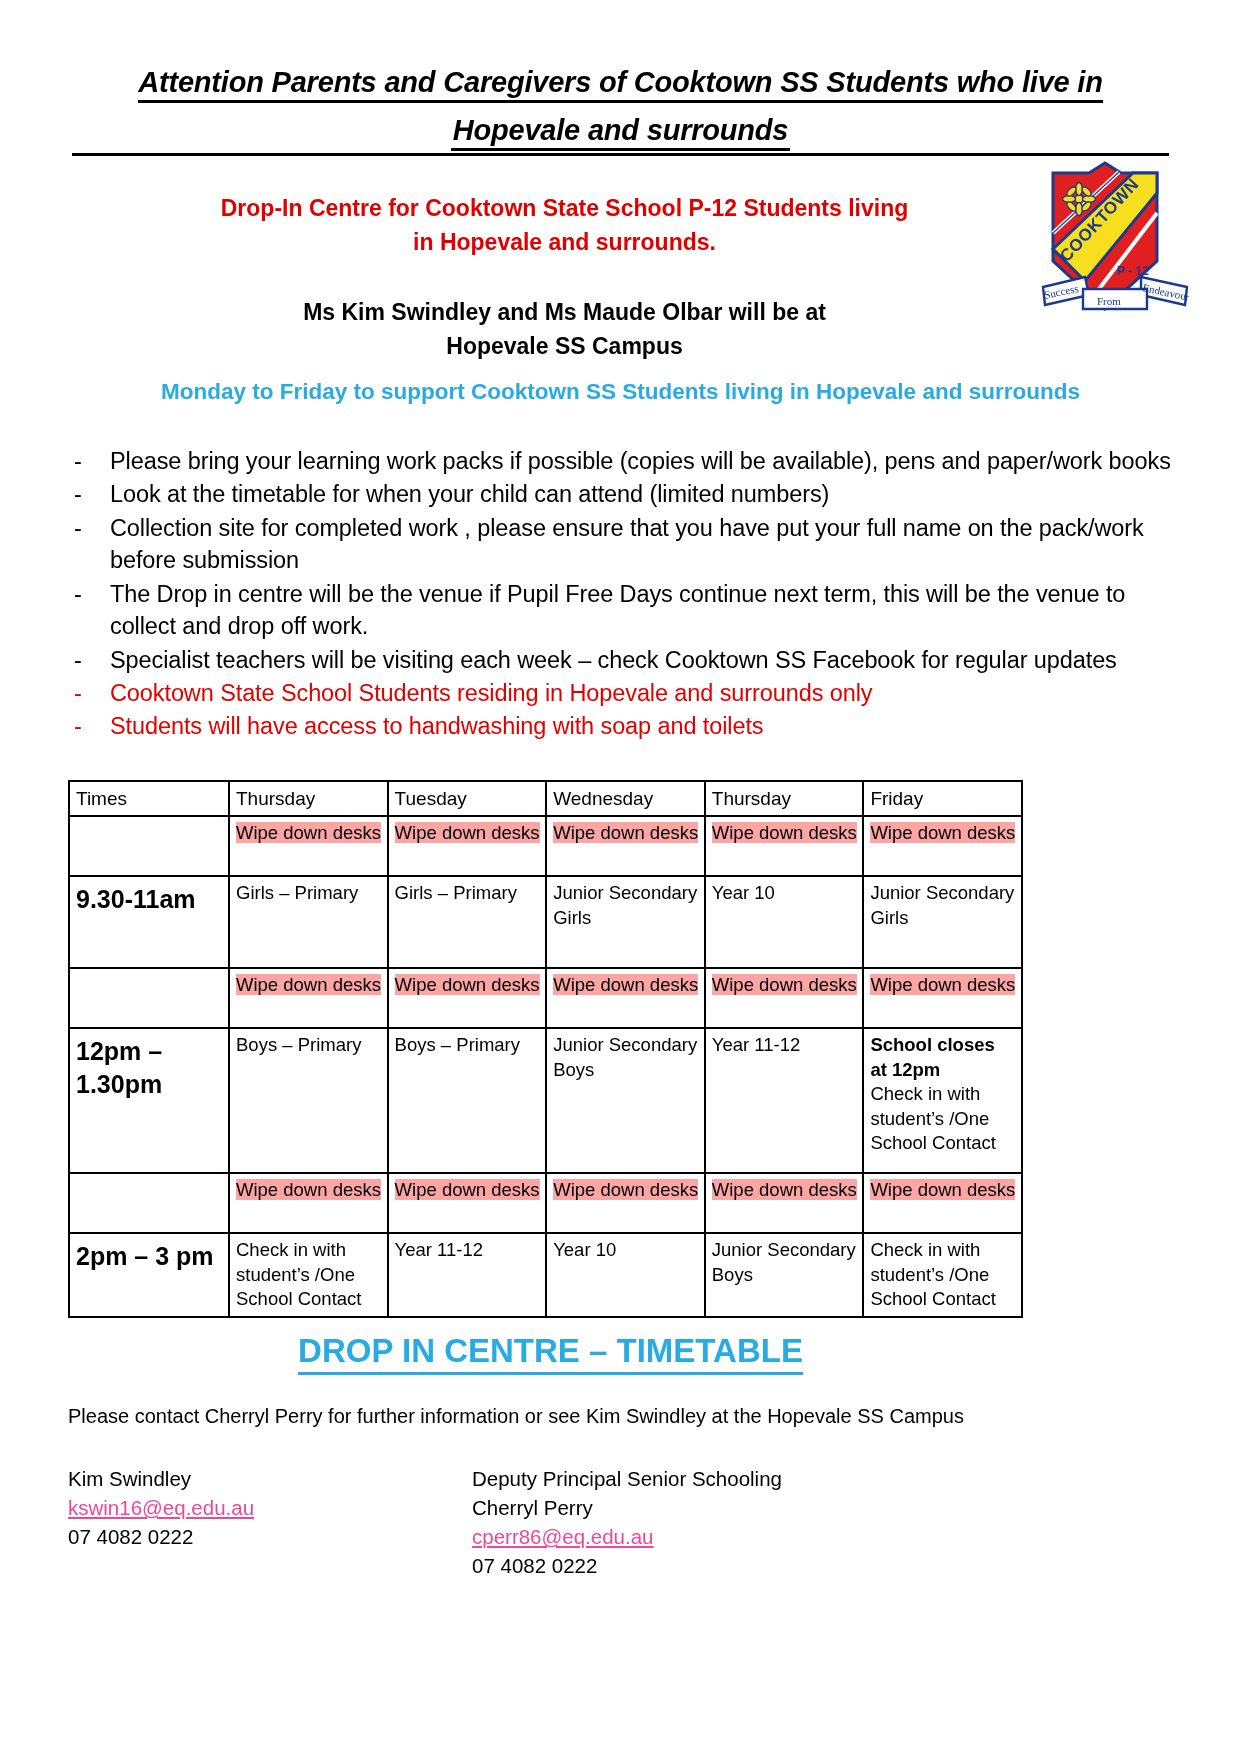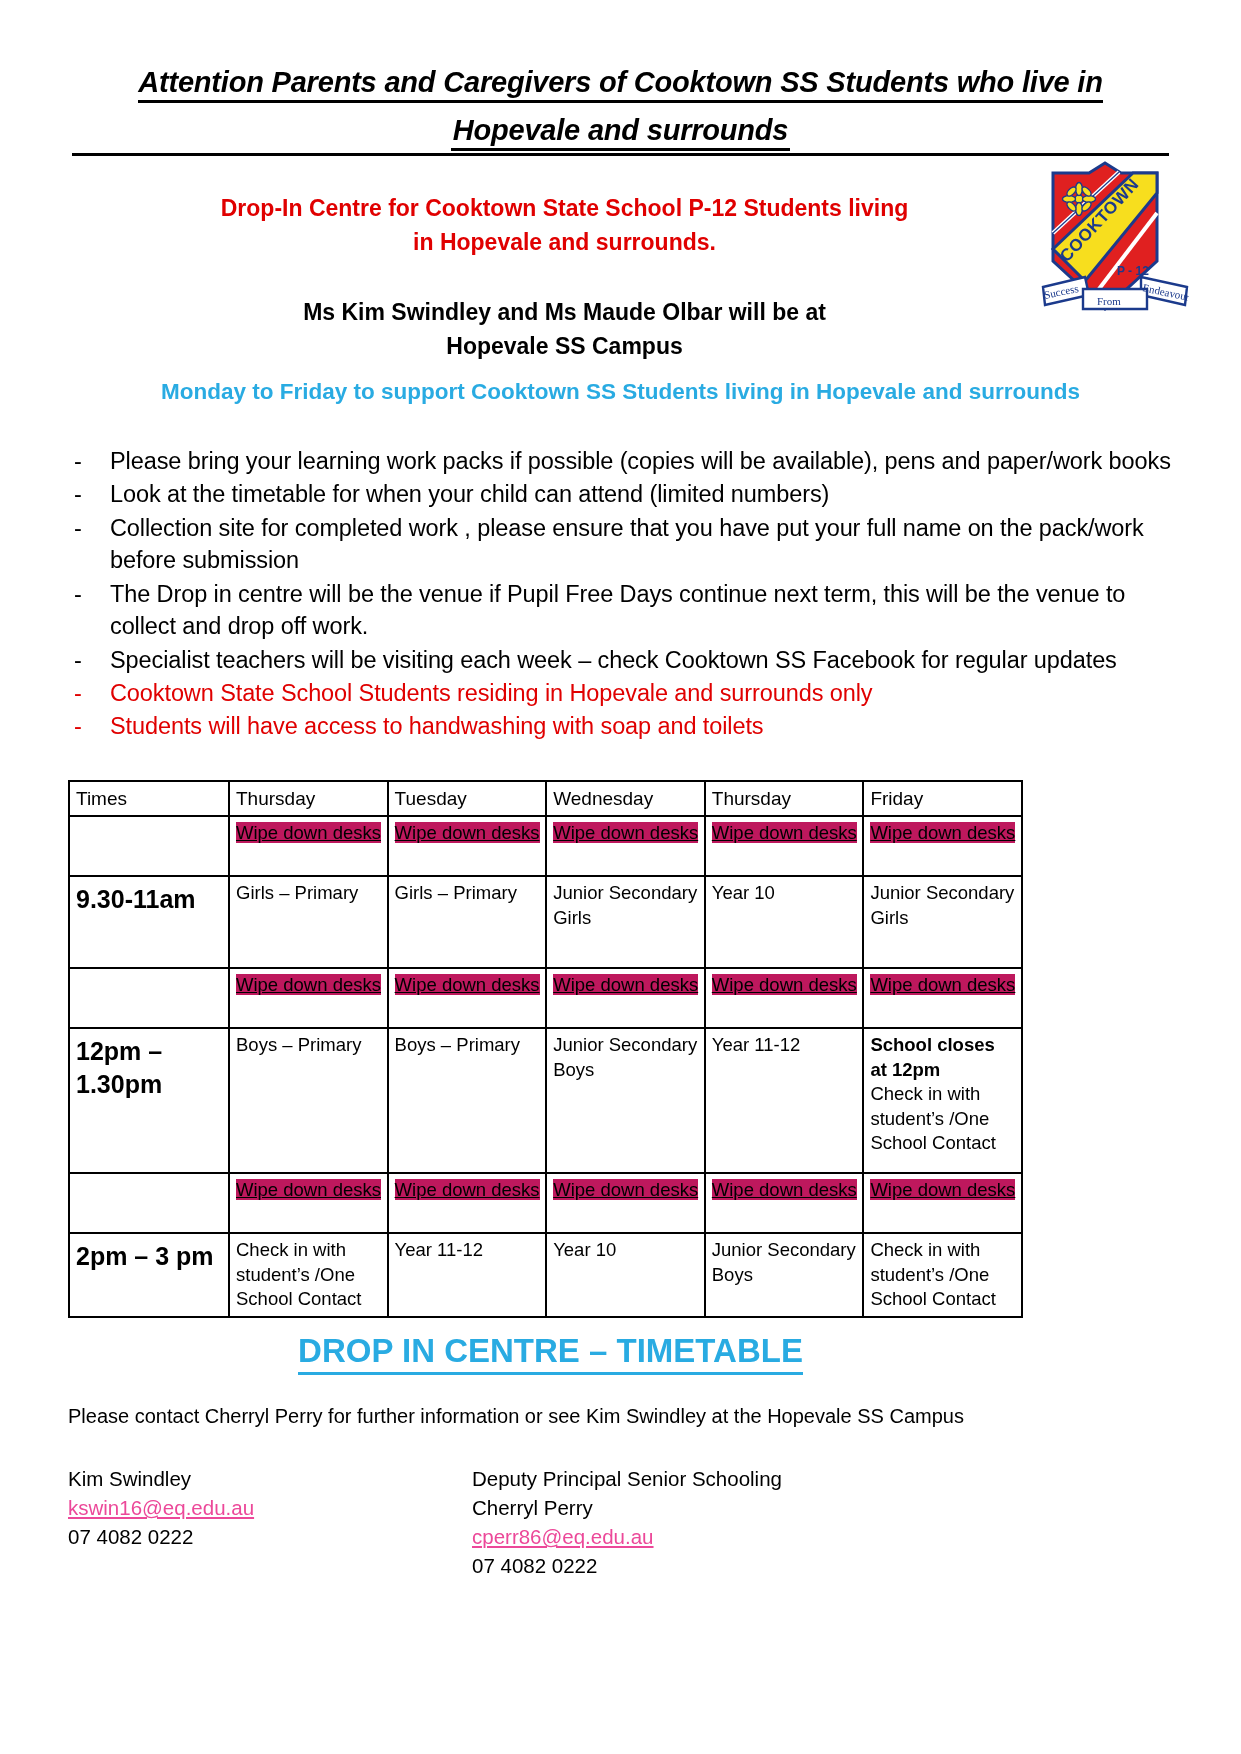--- a/index.html
+++ b/index.html
@@ -118,23 +118,22 @@
   table.tt .col-times  { width: 160px; }
   table.tt .col-day    { width: 158.6px; }
   table.tt td.timecell {
     font-size: 25px;
     font-weight: bold;
     line-height: 1.3;
     padding-top: 6px;
   }
   table.tt tr.hdrow td { font-size: 19px; }
   .hl {
-    background: #be185d;
+    background: #fca5a5;
     box-decoration-break: clone;
-    text-decoration: underline;
     -webkit-box-decoration-break: clone;
   }
   .bold { font-weight: bold; }
   td.h-row { height: 60px; }
   td.r1 { height: 92px; }
   td.r2 { height: 145px; }
   td.r3 { height: 81px; }
 
   
   .tt-title {

